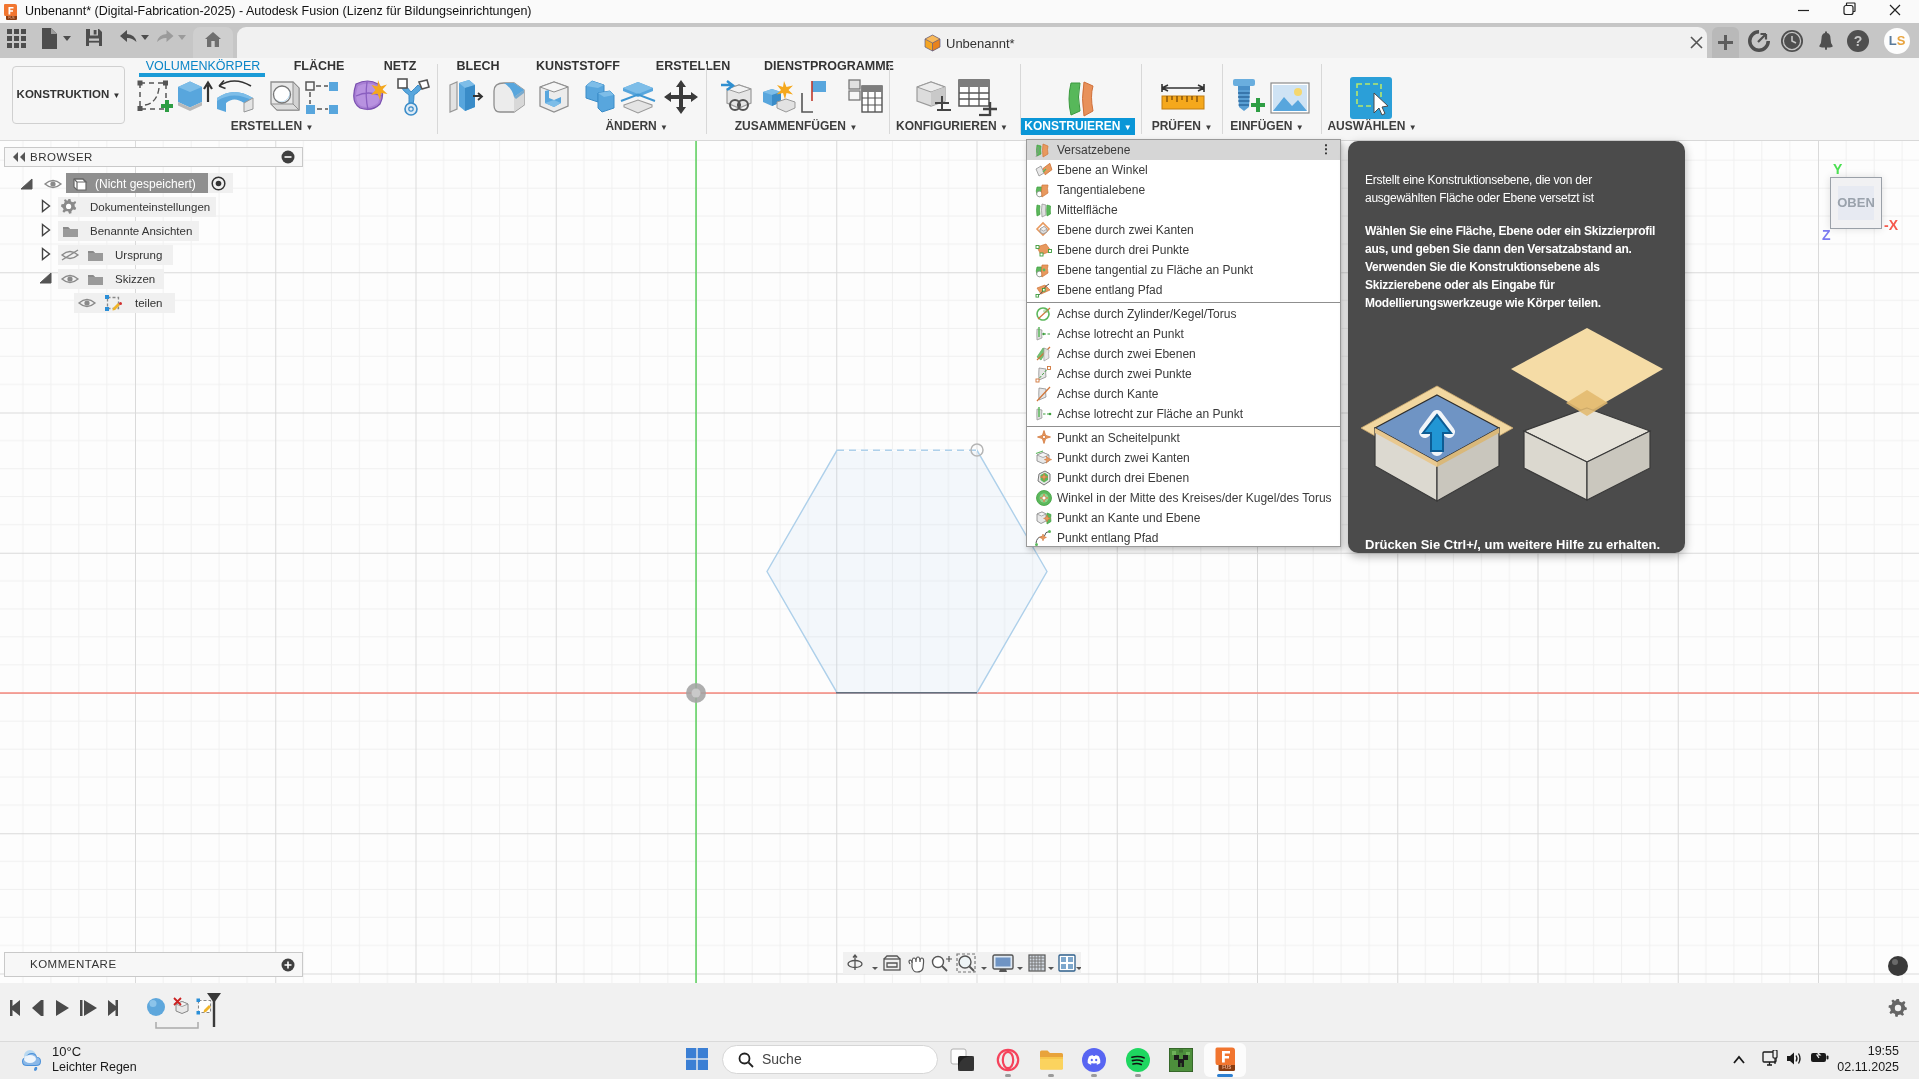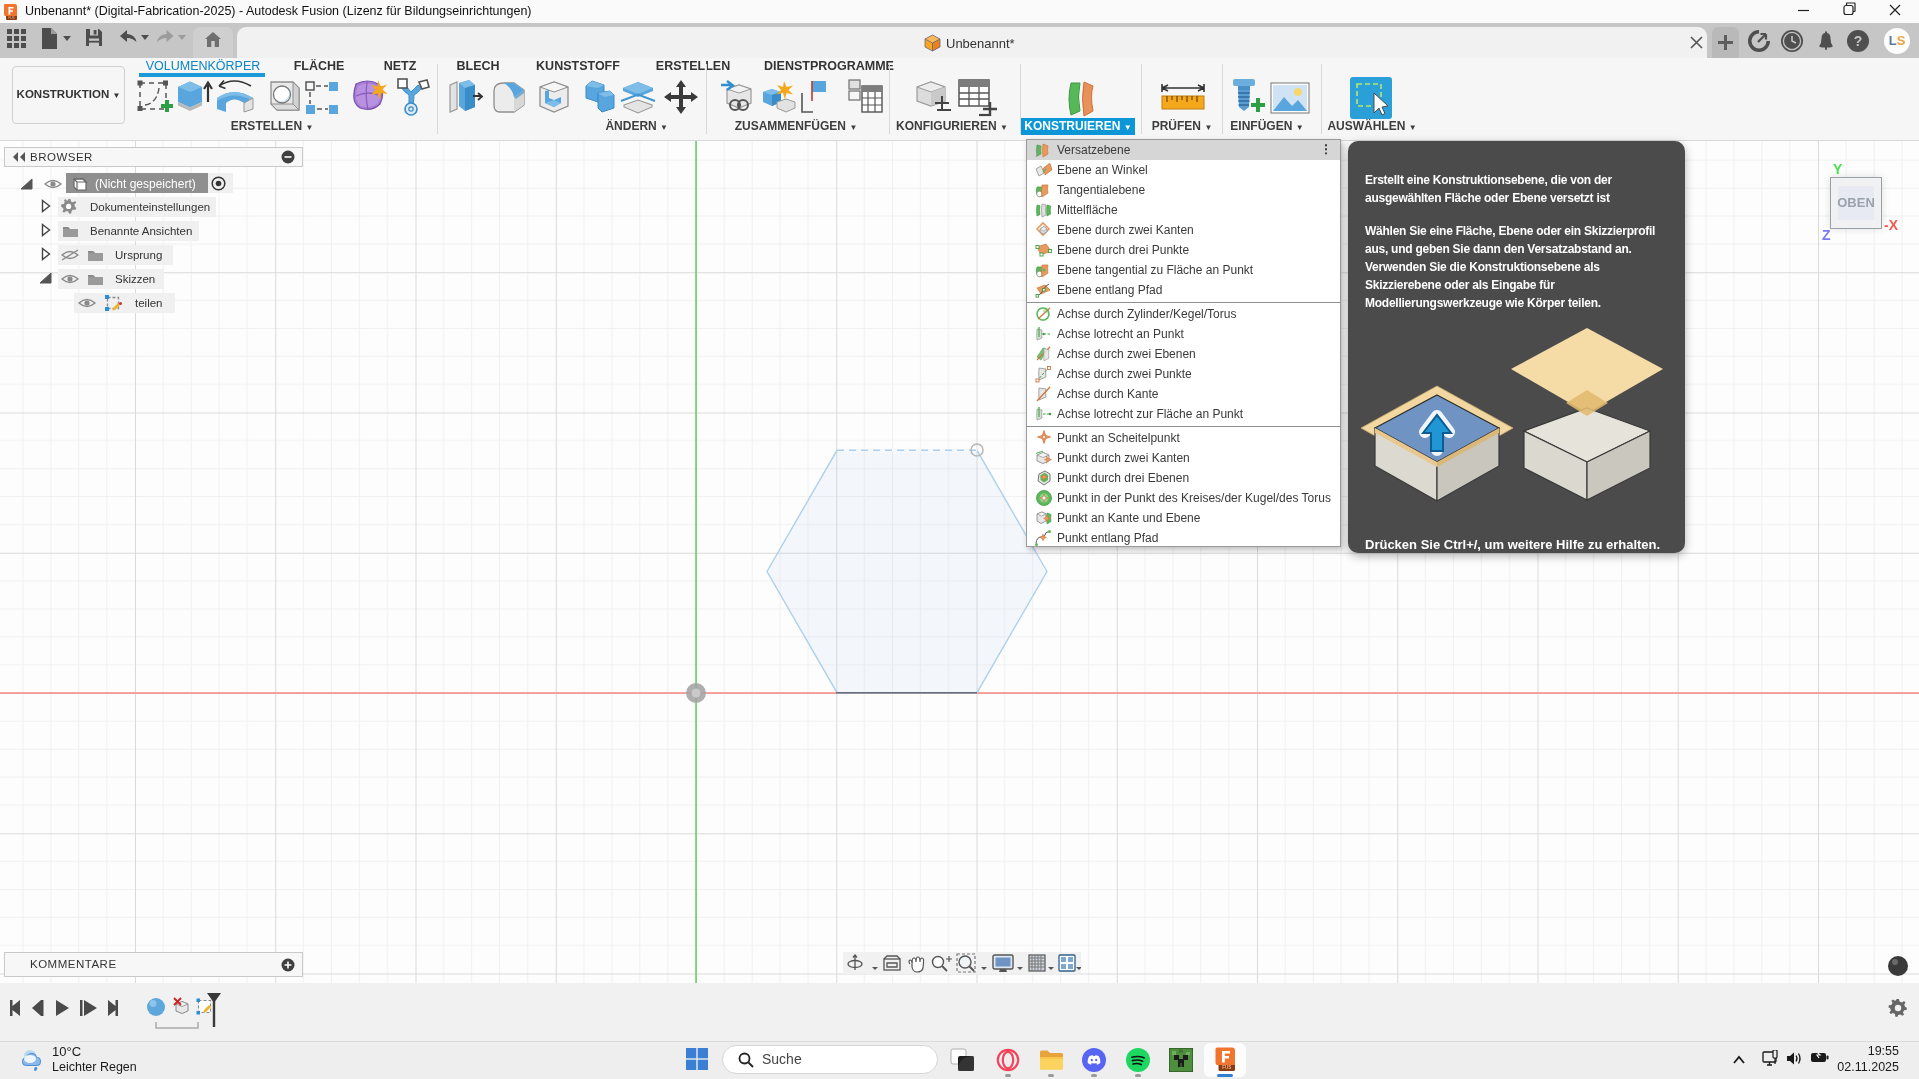--- a/index.html
+++ b/index.html
@@ -711,21 +711,21 @@
         <path d="M9 4.5 L10 7 L12.6 8 L10 9 L9 11.5 L8 9 L5.4 8 L8 7 Z" fill="#e8995e" stroke="#d0763a" stroke-width="0.6"></path>
       </svg>
       <div style="position:absolute;left:30px;top:2.5px;font-size:12px;color:#3a3a3a;white-space:nowrap;">Punkt durch drei Ebenen</div>
     </div>
     <div style="position:relative;height:20px;">
       <svg width="18" height="18" viewBox="0 0 18 18" style="position:absolute;left:8px;top:1px">
         <circle cx="9" cy="9" r="7.5" fill="#5cb85c" stroke="#3f9f3f" stroke-width="0.8"></circle>
         <circle cx="9" cy="9" r="4.5" fill="#8fd48f"></circle>
         <path d="M9 5 L10 8 L13 9 L10 10 L9 13 L8 10 L5 9 L8 8 Z" fill="#fff" stroke="#d0763a" stroke-width="0.7"></path>
       </svg>
-      <div style="position:absolute;left:30px;top:2.5px;font-size:12px;color:#3a3a3a;white-space:nowrap;">Punkt in der Punkt des Kreises/der Kugel/des Torus</div>
+      <div style="position:absolute;left:30px;top:2.5px;font-size:12px;color:#3a3a3a;white-space:nowrap;">Winkel in der Mitte des Kreises/der Kugel/des Torus</div>
     </div>
     <div style="position:relative;height:20px;">
       <svg width="18" height="18" viewBox="0 0 18 18" style="position:absolute;left:8px;top:1px">
         <path d="M2 5 L7 3 L11 5 L11 12 L6 14.5 L2 12 Z" fill="#e8e8e8" stroke="#8f8f8f" stroke-width="0.9"></path>
         <path d="M2 5 L7 3 L11 5 L6.5 7 Z" fill="#f4f4f4" stroke="#8f8f8f" stroke-width="0.7"></path>
         <path d="M12 4 Q11.5 9 12 15 L16 12.5 Q15.3 8.5 16 5.5 Z" fill="#5cb85c" stroke="#3f9f3f" stroke-width="0.7"></path>
         <path d="M12 6 L13 8.4 L15.4 9.4 L13 10.4 L12 12.8 L11 10.4 L8.6 9.4 L11 8.4 Z" fill="#e8995e" stroke="#d0763a" stroke-width="0.6"></path>
       </svg>
       <div style="position:absolute;left:30px;top:2.5px;font-size:12px;color:#3a3a3a;white-space:nowrap;">Punkt an Kante und Ebene</div>
     </div>
@@ -733,21 +733,21 @@
       <svg width="18" height="18" viewBox="0 0 18 18" style="position:absolute;left:8px;top:1px">
         <path d="M1 14 Q2 8 6 8 Q10 8 10 6 Q10 3 14 2.5" fill="none" stroke="#555" stroke-width="1"></path>
         <circle cx="14.5" cy="2.5" r="1.5" fill="#5cb85c"></circle>
         <circle cx="1.5" cy="15.5" r="1.5" fill="#5cb85c"></circle>
         <path d="M8 5 L9 7.4 L11.4 8.4 L9 9.4 L8 11.8 L7 9.4 L4.6 8.4 L7 7.4 Z" fill="#e8995e" stroke="#d0763a" stroke-width="0.6"></path>
       </svg>
       <div style="position:absolute;left:30px;top:2.5px;font-size:12px;color:#3a3a3a;white-space:nowrap;">Punkt entlang Pfad</div>
     </div>
   </div>
 <div class="abs" style="left:1348px;top:141px;width:337px;height:412px;background:#4b4b4b;border-radius:10px;box-shadow:0 3px 10px rgba(0,0,0,0.3);"></div>
-<div class="abs" style="left:1365px;top:171px;font-size:12px;font-weight:bold;color:#fff;line-height:18px;white-space:nowrap;letter-spacing:-0.25px;">Erstellt eine Konstruktionsebene, die von der<br>ausgewählten Fläche oder Ebene versetzt ist</div>
+<div class="abs" style="left:1365px;top:171px;font-size:12px;font-weight:normal;color:#fff;line-height:18px;white-space:nowrap;letter-spacing:-0.25px;">Erstellt eine Konstruktionsebene, die von der<br>ausgewählten Fläche oder Ebene versetzt ist</div>
 <div class="abs" style="left:1365px;top:222px;font-size:12px;font-weight:bold;color:#fff;line-height:18px;white-space:nowrap;letter-spacing:-0.25px;">Wählen Sie eine Fläche, Ebene oder ein Skizzierprofil<br>aus, und geben Sie dann den Versatzabstand an.<br>Verwenden Sie die Konstruktionsebene als<br>Skizzierebene oder als Eingabe für<br>Modellierungswerkzeuge wie Körper teilen.</div>
 <svg class="abs" style="left:1352px;top:320px" width="330" height="192">
 
 <polygon points="235,8 311,49 235,93 159,49" fill="#f5dca6"></polygon>
 
 <polygon points="235,88 298,111 235,142 172,111" fill="#e6e3da" stroke="#3a3a3a" stroke-width="1.2"></polygon>
 <polygon points="172,111 235,142 235,180 172,148" fill="#dbd8cf" stroke="#3a3a3a" stroke-width="1.2"></polygon>
 <polygon points="298,111 235,142 235,180 298,148" fill="#cac7be" stroke="#3a3a3a" stroke-width="1.2"></polygon>
 
 <polygon points="235,70 256,83 235,96 214,83" fill="#e2b96e" opacity="0.88"></polygon>

